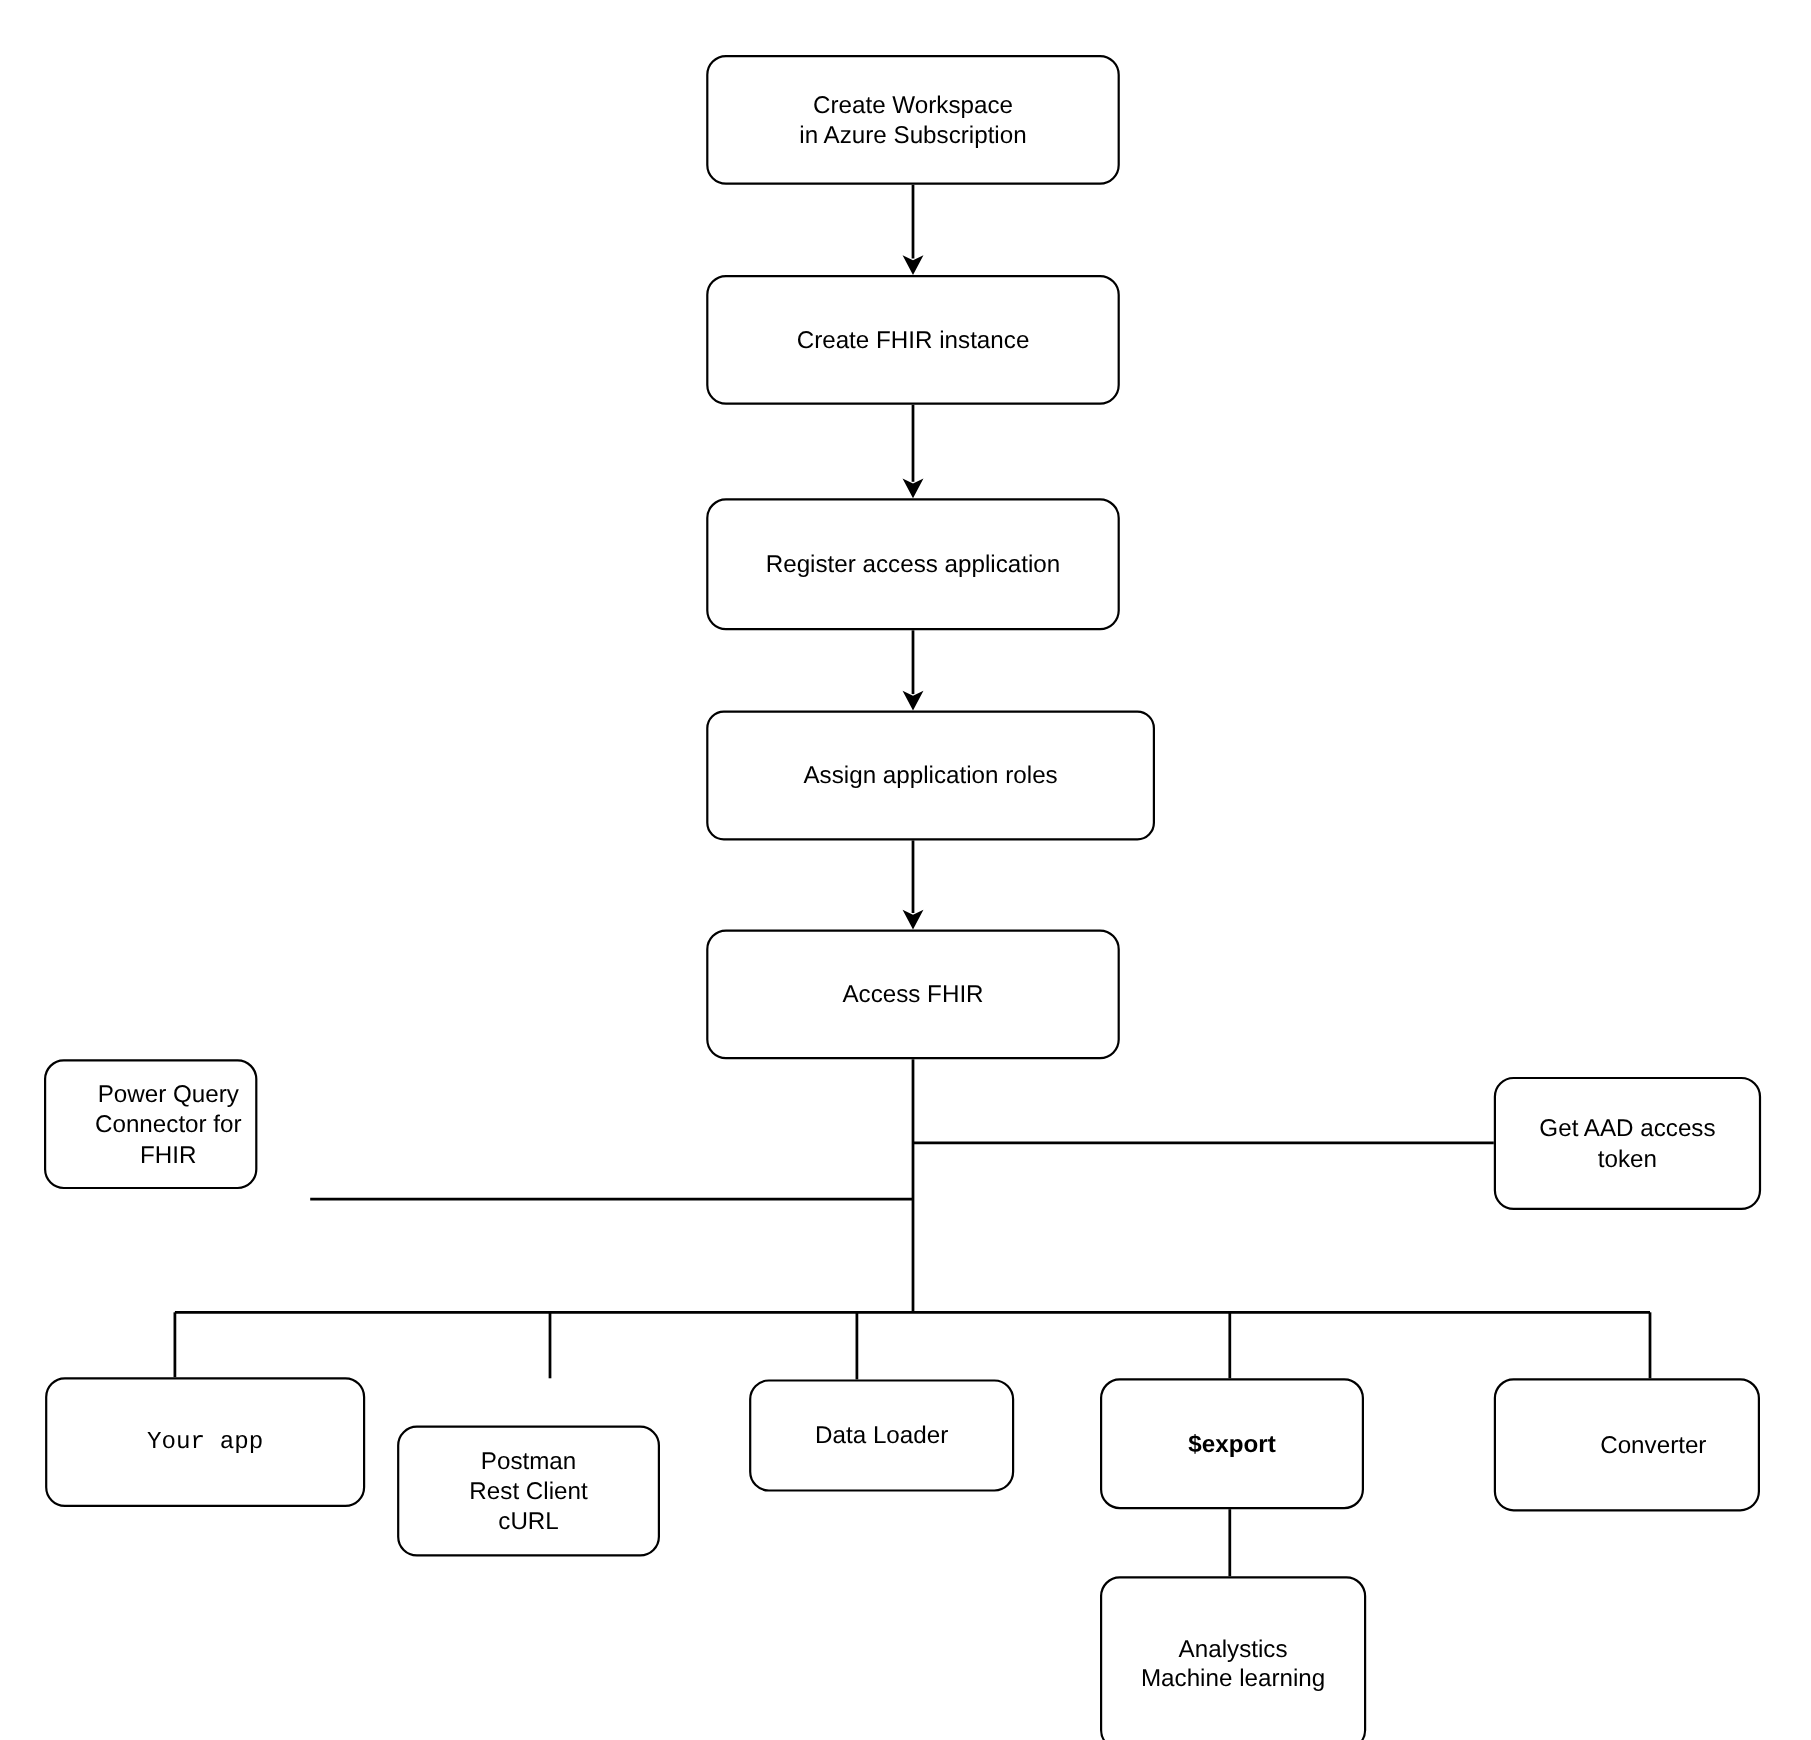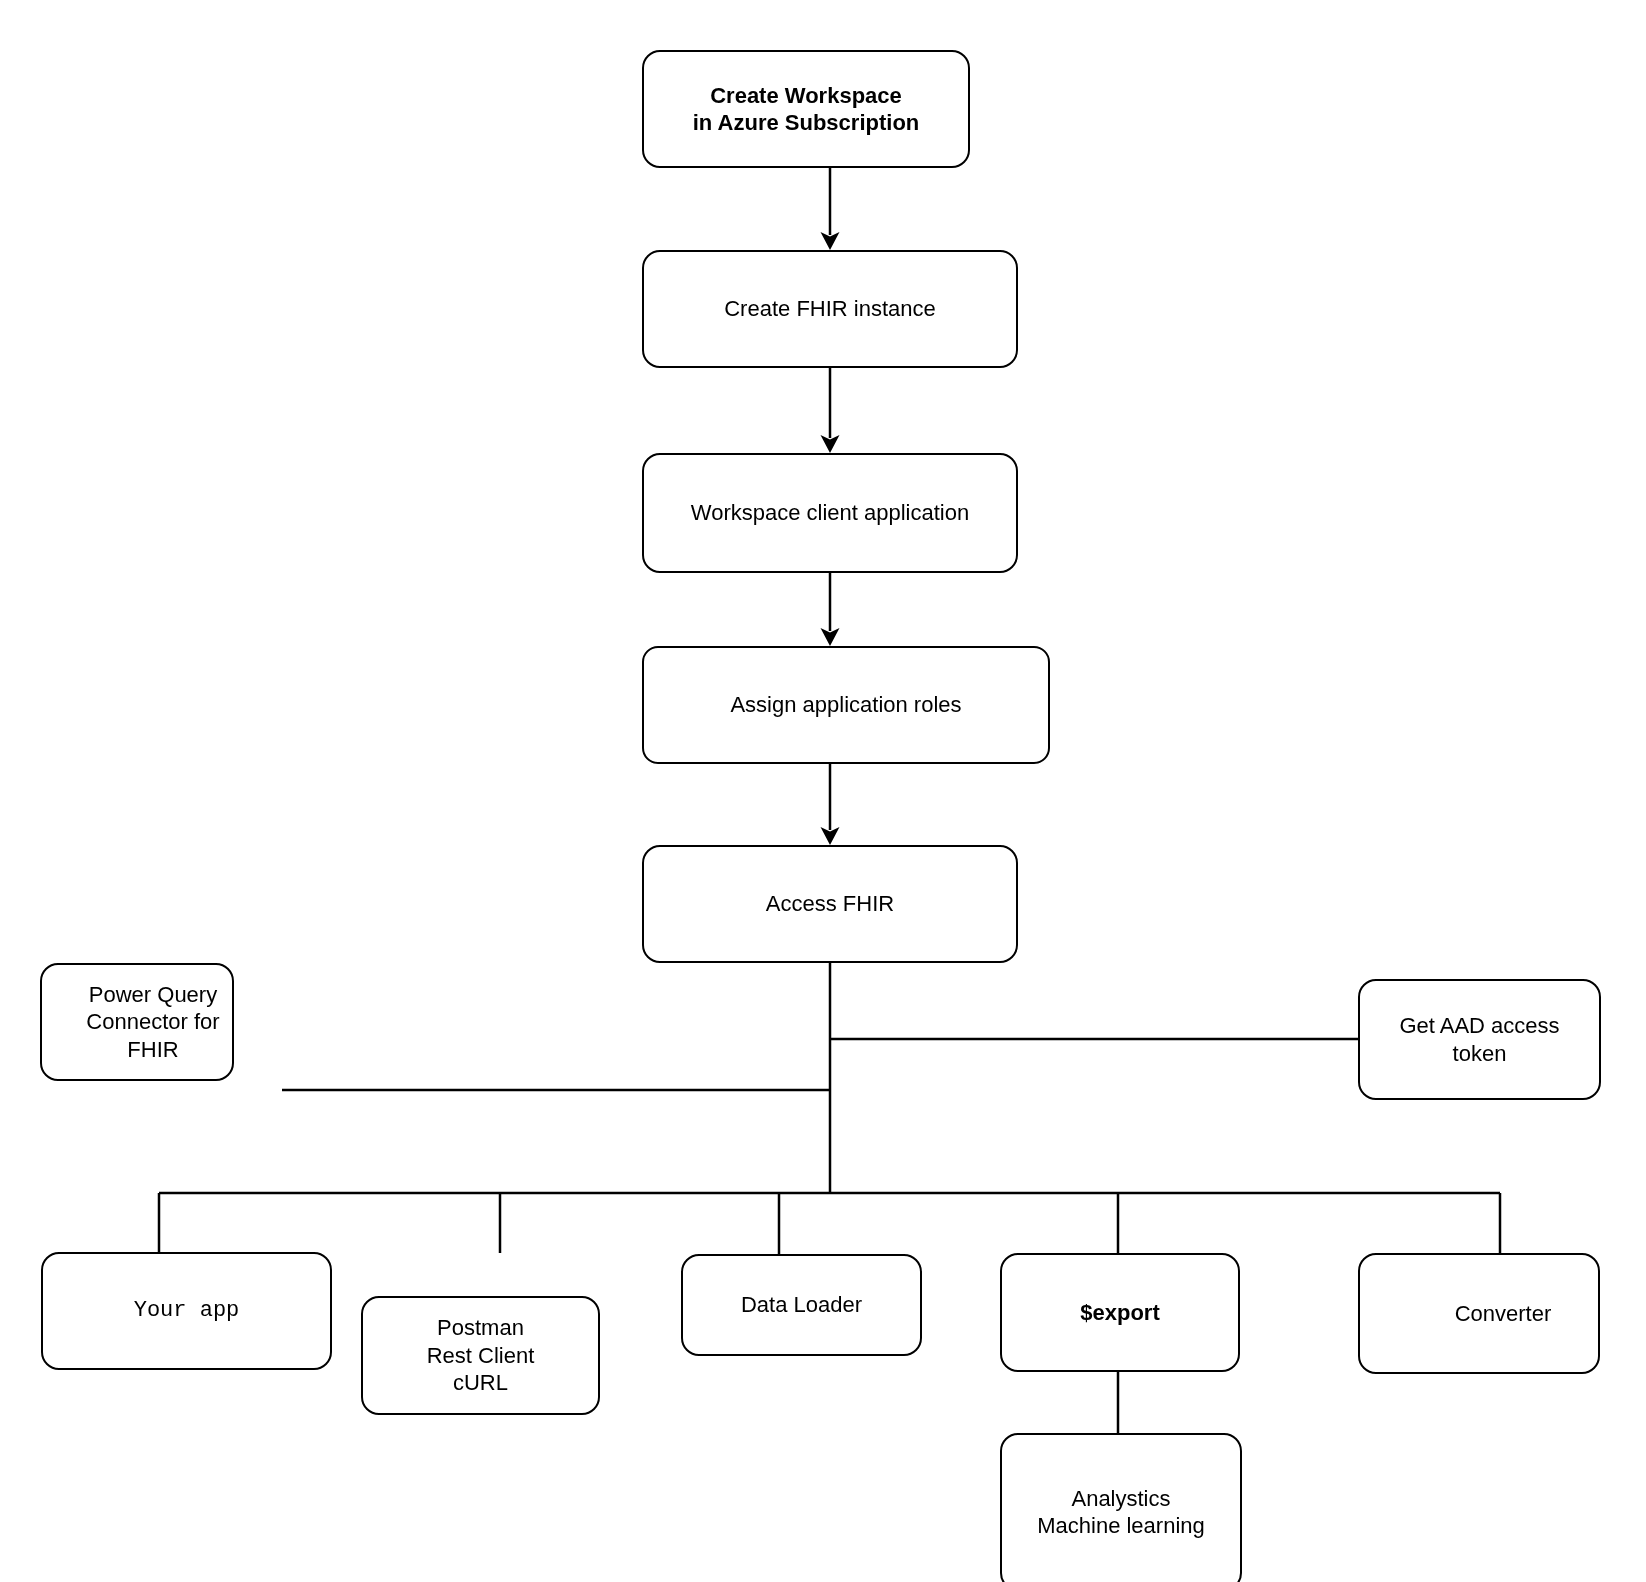--- a/index.html
+++ b/index.html
@@ -27,21 +27,21 @@
     align-items: center;
     justify-content: center;
     text-align: center;
     color: #000000;
     font-size: 22px;
     line-height: 1.25;
   }
   .node .label { white-space: pre-line; }
 
   
-  #n-create-workspace { left: 642px; top: 50px;   width: 328px; height: 118px; font-weight: bold; }
+  #n-create-workspace { left: 642px; top: 50px;   width: 376px; height: 118px; }
   #n-create-fhir      { left: 642px; top: 250px;  width: 376px; height: 118px; }
   #n-register-client  { left: 642px; top: 453px;  width: 376px; height: 120px; }
   #n-assign-roles     { left: 642px; top: 646px;  width: 408px; height: 118px; border-radius: 16px; }
   #n-access-fhir      { left: 642px; top: 845px;  width: 376px; height: 118px; }
   
   #n-power-query      { left: 40px;   top: 963px; width: 194px; height: 118px; padding-left: 32px; }
   #n-aad-token        { left: 1358px; top: 979px;  width: 243px; height: 121px; }
   
   #n-your-app         { left: 41px;   top: 1252px; width: 291px; height: 118px; font-family: Liberation Mono, monospace; }
   #n-postman          { left: 361px;  top: 1253px; width: 239px; height: 119px; margin-top: 43px; }
@@ -86,21 +86,21 @@
   </svg>
 
   <div class="node" id="n-create-workspace">
     <span class="label">Create Workspace
 in Azure Subscription</span>
   </div>
   <div class="node" id="n-create-fhir">
     <span class="label">Create FHIR instance</span>
   </div>
   <div class="node" id="n-register-client">
-    <span class="label">Workspace client application</span>
+    <span class="label">Register access application</span>
   </div>
   <div class="node" id="n-assign-roles">
     <span class="label">Assign application roles</span>
   </div>
   <div class="node" id="n-access-fhir">
     <span class="label">Access FHIR</span>
   </div>
   <div class="node" id="n-power-query">
     <span class="label">Power Query
 Connector for FHIR</span>

